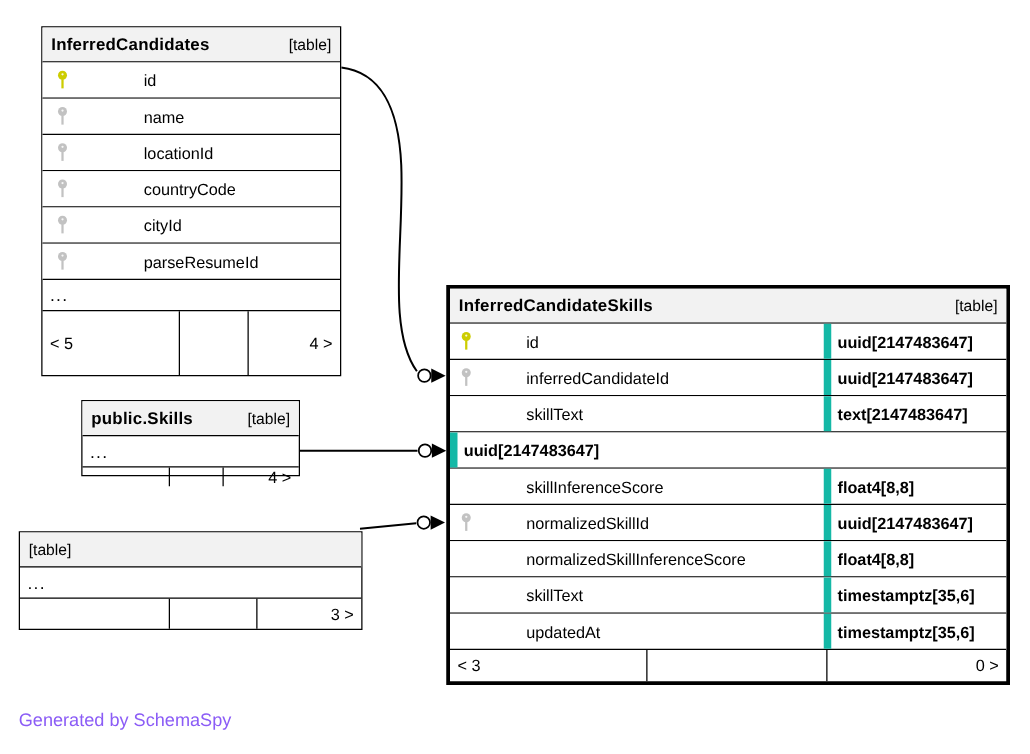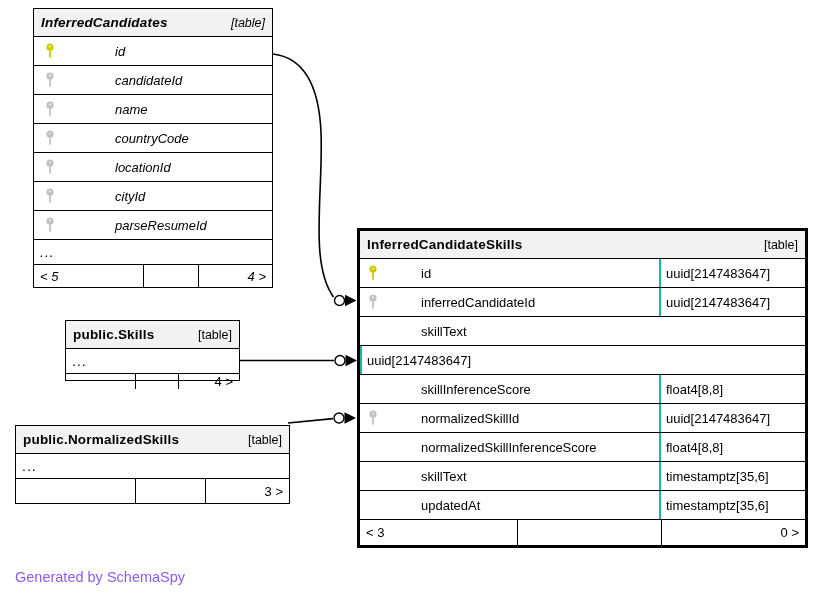--- a/index.html
+++ b/index.html
@@ -39,23 +39,24 @@
   .row {
     display:flex; align-items:stretch;
     height:29px; flex:0 0 29px;
     border-bottom:1px solid #000;
     background:#fff;
   }
   .cell { display:flex; align-items:center;gap:35px; }
   .cell.name { flex:1 1 auto; overflow:hidden; white-space:nowrap; }
   .cell.type {
     flex:0 0 146px; width:146px;
-    border-left:2px solid #14b8a6;
+    border-left:6px solid #14b8a6;
     padding-left:5px;
     white-space:nowrap;
+    font-weight:bold;
   }
   .ellipsis-row {
     height:25px; flex:0 0 25px;
     display:flex; align-items:center;
     padding-left:6px;
     border-bottom:1px solid #000;
     font-size:14px; letter-spacing:1px;
   }
   .pager { display:flex; flex:1 1 auto; align-items:stretch; }
   .pager .pc {
@@ -68,21 +69,21 @@
   
   .key, .key-spacer { flex:0 0 10px; width:10px; height:16px; }
   .pk { color:#cdcd00; }
   .fk { color:#c2c2c2; }
   
   #t-ic .cell.name { padding-left:11px; }
   #t-ic .key { margin-right:25px; }
   #t-ics .cell.name { padding-left:8px; }
   #t-ics .key, #t-ics .key-spacer { margin-right:8px; }
   
-  #t-ic  { left:33px;  top:8px;  width:240px; height:280px;font-style:italic; }
+  #t-ic  { left:33px;  top:21px;  width:240px; height:280px; }
   #t-ics { left:357px; top:228px; width:451px; height:320px;text-align:right; }
   #t-sk  { left:65px;  top:320px; width:175px; height:61px; }
   #t-ns  { left:15px;  top:425px; width:275px; height:79px; }
   
   #t-ic .pc1 { flex:0 0 110px; } #t-ic .pc2 { flex:0 0 55px; } #t-ic .pc3 { flex:1 1 auto; }
   #t-ics .pc1 { flex:0 0 158px; } #t-ics .pc2 { flex:0 0 144px; } #t-ics .pc3 { flex:1 1 auto; }
   #t-sk .pc1 { flex:0 0 70px; } #t-sk .pc2 { flex:0 0 43px; } #t-sk .pc3 { flex:1 1 auto; }
   #t-ns .pc1 { flex:0 0 120px; } #t-ns .pc2 { flex:0 0 70px; } #t-ns .pc3 { flex:1 1 auto; }
   
   #footer-note {
@@ -126,60 +127,50 @@
       <span>id</span>
     </span>
   </div>
   <div class="row">
     <span class="cell name">
       <svg class="key fk" viewBox="0 0 10 16" width="10" height="16">
           <circle cx="5" cy="4.2" r="3.6" fill="currentColor"></circle>
           <circle cx="5" cy="3.4" r="0.9" fill="#fff" opacity="0.85"></circle>
           <rect x="4.1" y="7.3" width="1.8" height="7.4" fill="currentColor"></rect>
         </svg>
-      <span>candidateId</span>
-    </span>
-  </div>
-  <div class="row">
-    <span class="cell name">
-      <svg class="key fk" viewBox="0 0 10 16" width="10" height="16">
-          <circle cx="5" cy="4.2" r="3.6" fill="currentColor"></circle>
-          <circle cx="5" cy="3.4" r="0.9" fill="#fff" opacity="0.85"></circle>
-          <rect x="4.1" y="7.3" width="1.8" height="7.4" fill="currentColor"></rect>
-        </svg>
       <span>name</span>
     </span>
   </div>
   <div class="row">
     <span class="cell name">
       <svg class="key fk" viewBox="0 0 10 16" width="10" height="16">
           <circle cx="5" cy="4.2" r="3.6" fill="currentColor"></circle>
           <circle cx="5" cy="3.4" r="0.9" fill="#fff" opacity="0.85"></circle>
           <rect x="4.1" y="7.3" width="1.8" height="7.4" fill="currentColor"></rect>
         </svg>
+      <span>locationId</span>
+    </span>
+  </div>
+  <div class="row">
+    <span class="cell name">
+      <svg class="key fk" viewBox="0 0 10 16" width="10" height="16">
+          <circle cx="5" cy="4.2" r="3.6" fill="currentColor"></circle>
+          <circle cx="5" cy="3.4" r="0.9" fill="#fff" opacity="0.85"></circle>
+          <rect x="4.1" y="7.3" width="1.8" height="7.4" fill="currentColor"></rect>
+        </svg>
       <span>countryCode</span>
     </span>
   </div>
   <div class="row">
     <span class="cell name">
       <svg class="key fk" viewBox="0 0 10 16" width="10" height="16">
           <circle cx="5" cy="4.2" r="3.6" fill="currentColor"></circle>
           <circle cx="5" cy="3.4" r="0.9" fill="#fff" opacity="0.85"></circle>
           <rect x="4.1" y="7.3" width="1.8" height="7.4" fill="currentColor"></rect>
         </svg>
-      <span>locationId</span>
-    </span>
-  </div>
-  <div class="row">
-    <span class="cell name">
-      <svg class="key fk" viewBox="0 0 10 16" width="10" height="16">
-          <circle cx="5" cy="4.2" r="3.6" fill="currentColor"></circle>
-          <circle cx="5" cy="3.4" r="0.9" fill="#fff" opacity="0.85"></circle>
-          <rect x="4.1" y="7.3" width="1.8" height="7.4" fill="currentColor"></rect>
-        </svg>
       <span>cityId</span>
     </span>
   </div>
   <div class="row">
     <span class="cell name">
       <svg class="key fk" viewBox="0 0 10 16" width="10" height="16">
           <circle cx="5" cy="4.2" r="3.6" fill="currentColor"></circle>
           <circle cx="5" cy="3.4" r="0.9" fill="#fff" opacity="0.85"></circle>
           <rect x="4.1" y="7.3" width="1.8" height="7.4" fill="currentColor"></rect>
         </svg>
@@ -219,20 +210,21 @@
         </svg>
       <span>inferredCandidateId</span>
     </span>
     <span class="cell type">uuid[2147483647]</span>
   </div>
   <div class="row">
     <span class="cell name">
       <span class="key-spacer"></span>
       <span>skillText</span>
     </span>
+    <span class="cell type">text[2147483647]</span>
   </div>
   <div class="row">
     <span class="cell type">uuid[2147483647]</span>
   </div>
   <div class="row">
     <span class="cell name">
       <span class="key-spacer"></span>
       <span>skillInferenceScore</span>
     </span>
     <span class="cell type">float4[8,8]</span>
@@ -284,21 +276,20 @@
   <div class="ellipsis-row">...</div>
   <div class="pager">
     <span class="pc pc1"></span>
     <span class="pc pc2"></span>
     <span class="pc pc3">4 &gt;</span>
   </div>
 </div>
 
 <div class="table-node" id="t-ns">
   <div class="hdr">
-    <span class="t">public.NormalizedSkills</span>
     <span class="tag">[table]</span>
   </div>
   <div class="ellipsis-row">...</div>
   <div class="pager">
     <span class="pc pc1"></span>
     <span class="pc pc2"></span>
     <span class="pc pc3">3 &gt;</span>
   </div>
 </div>
 

